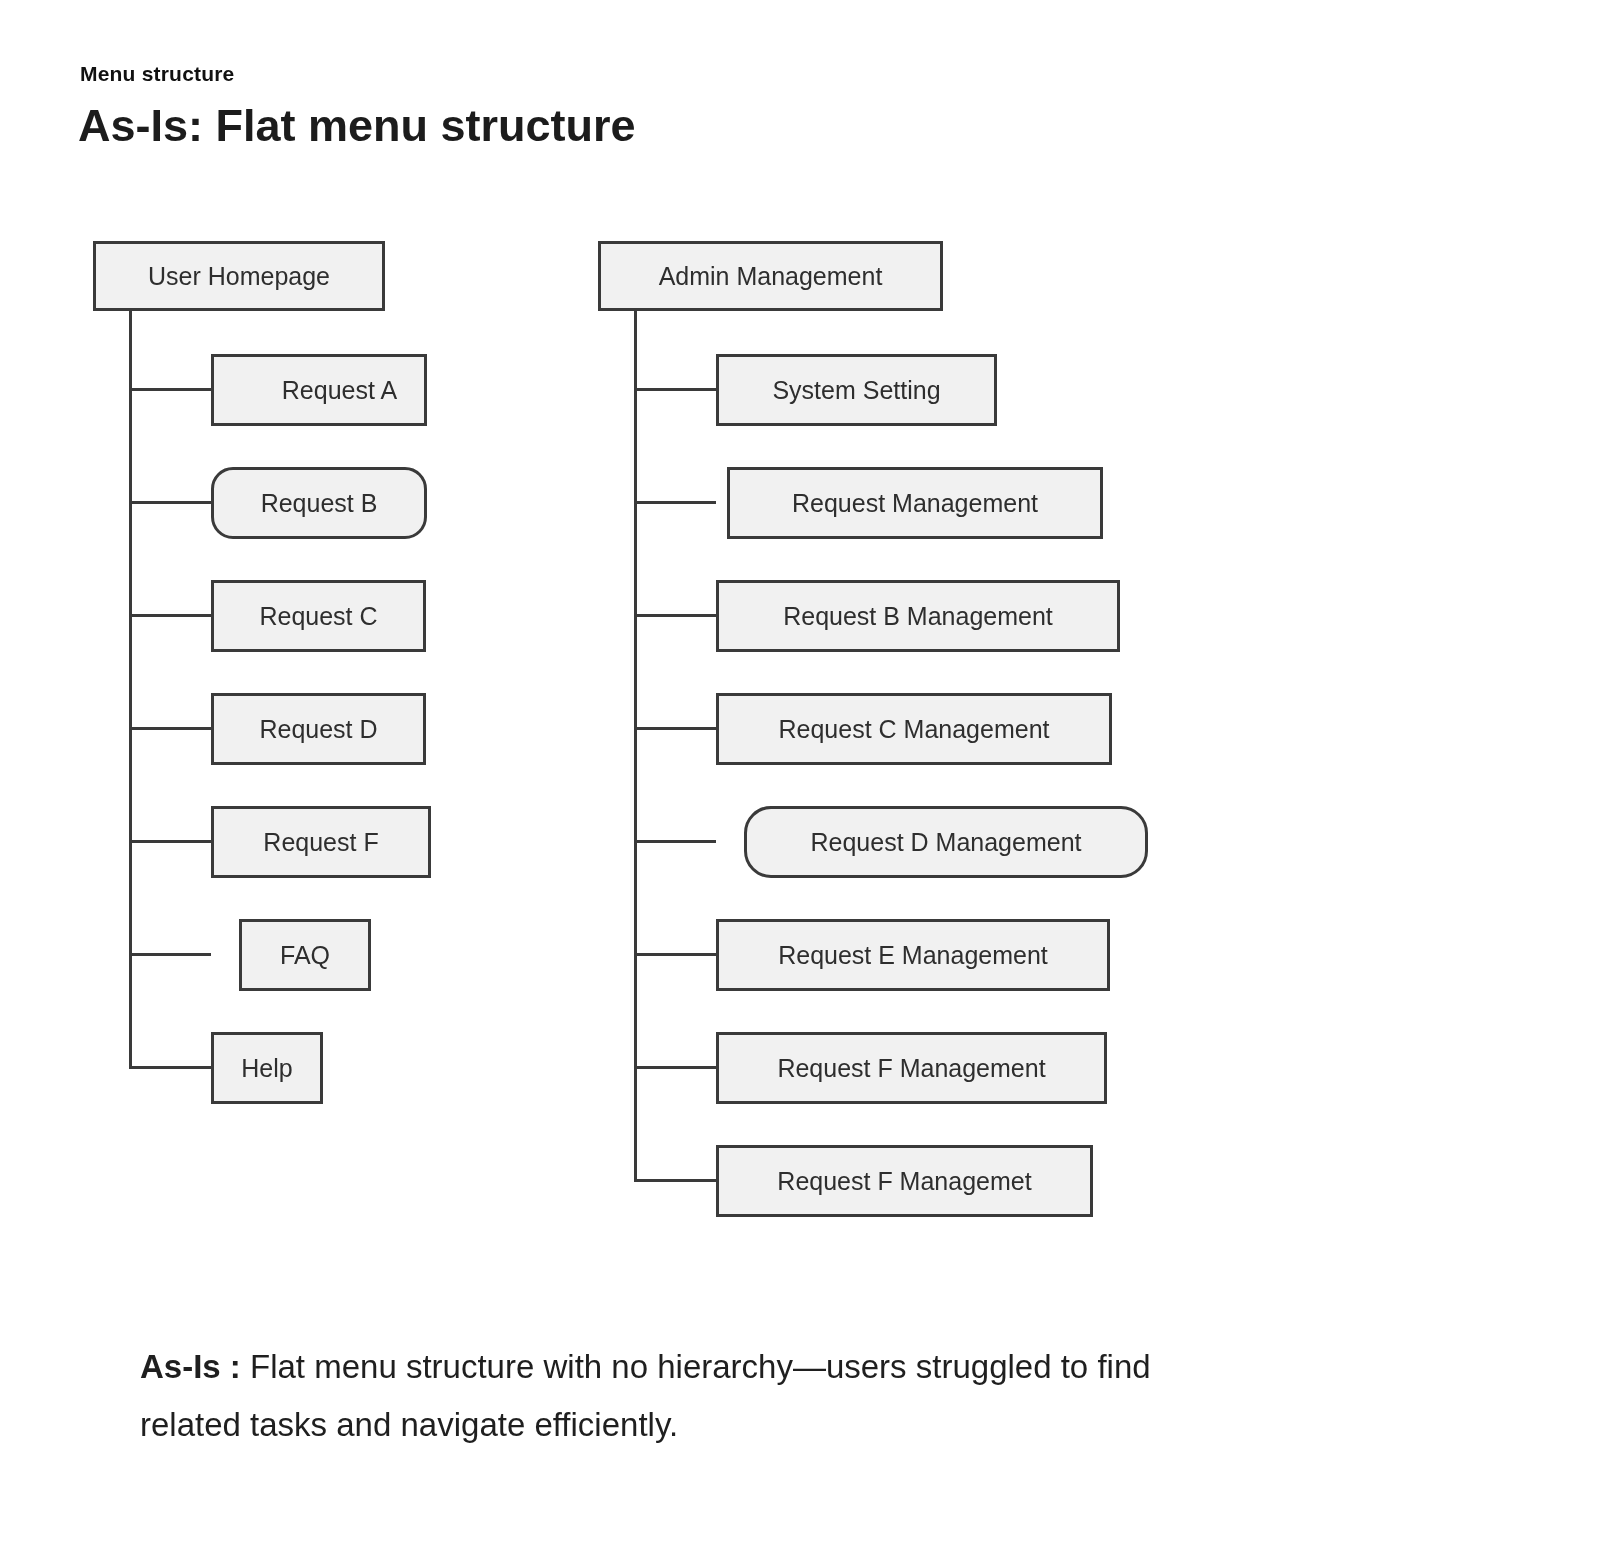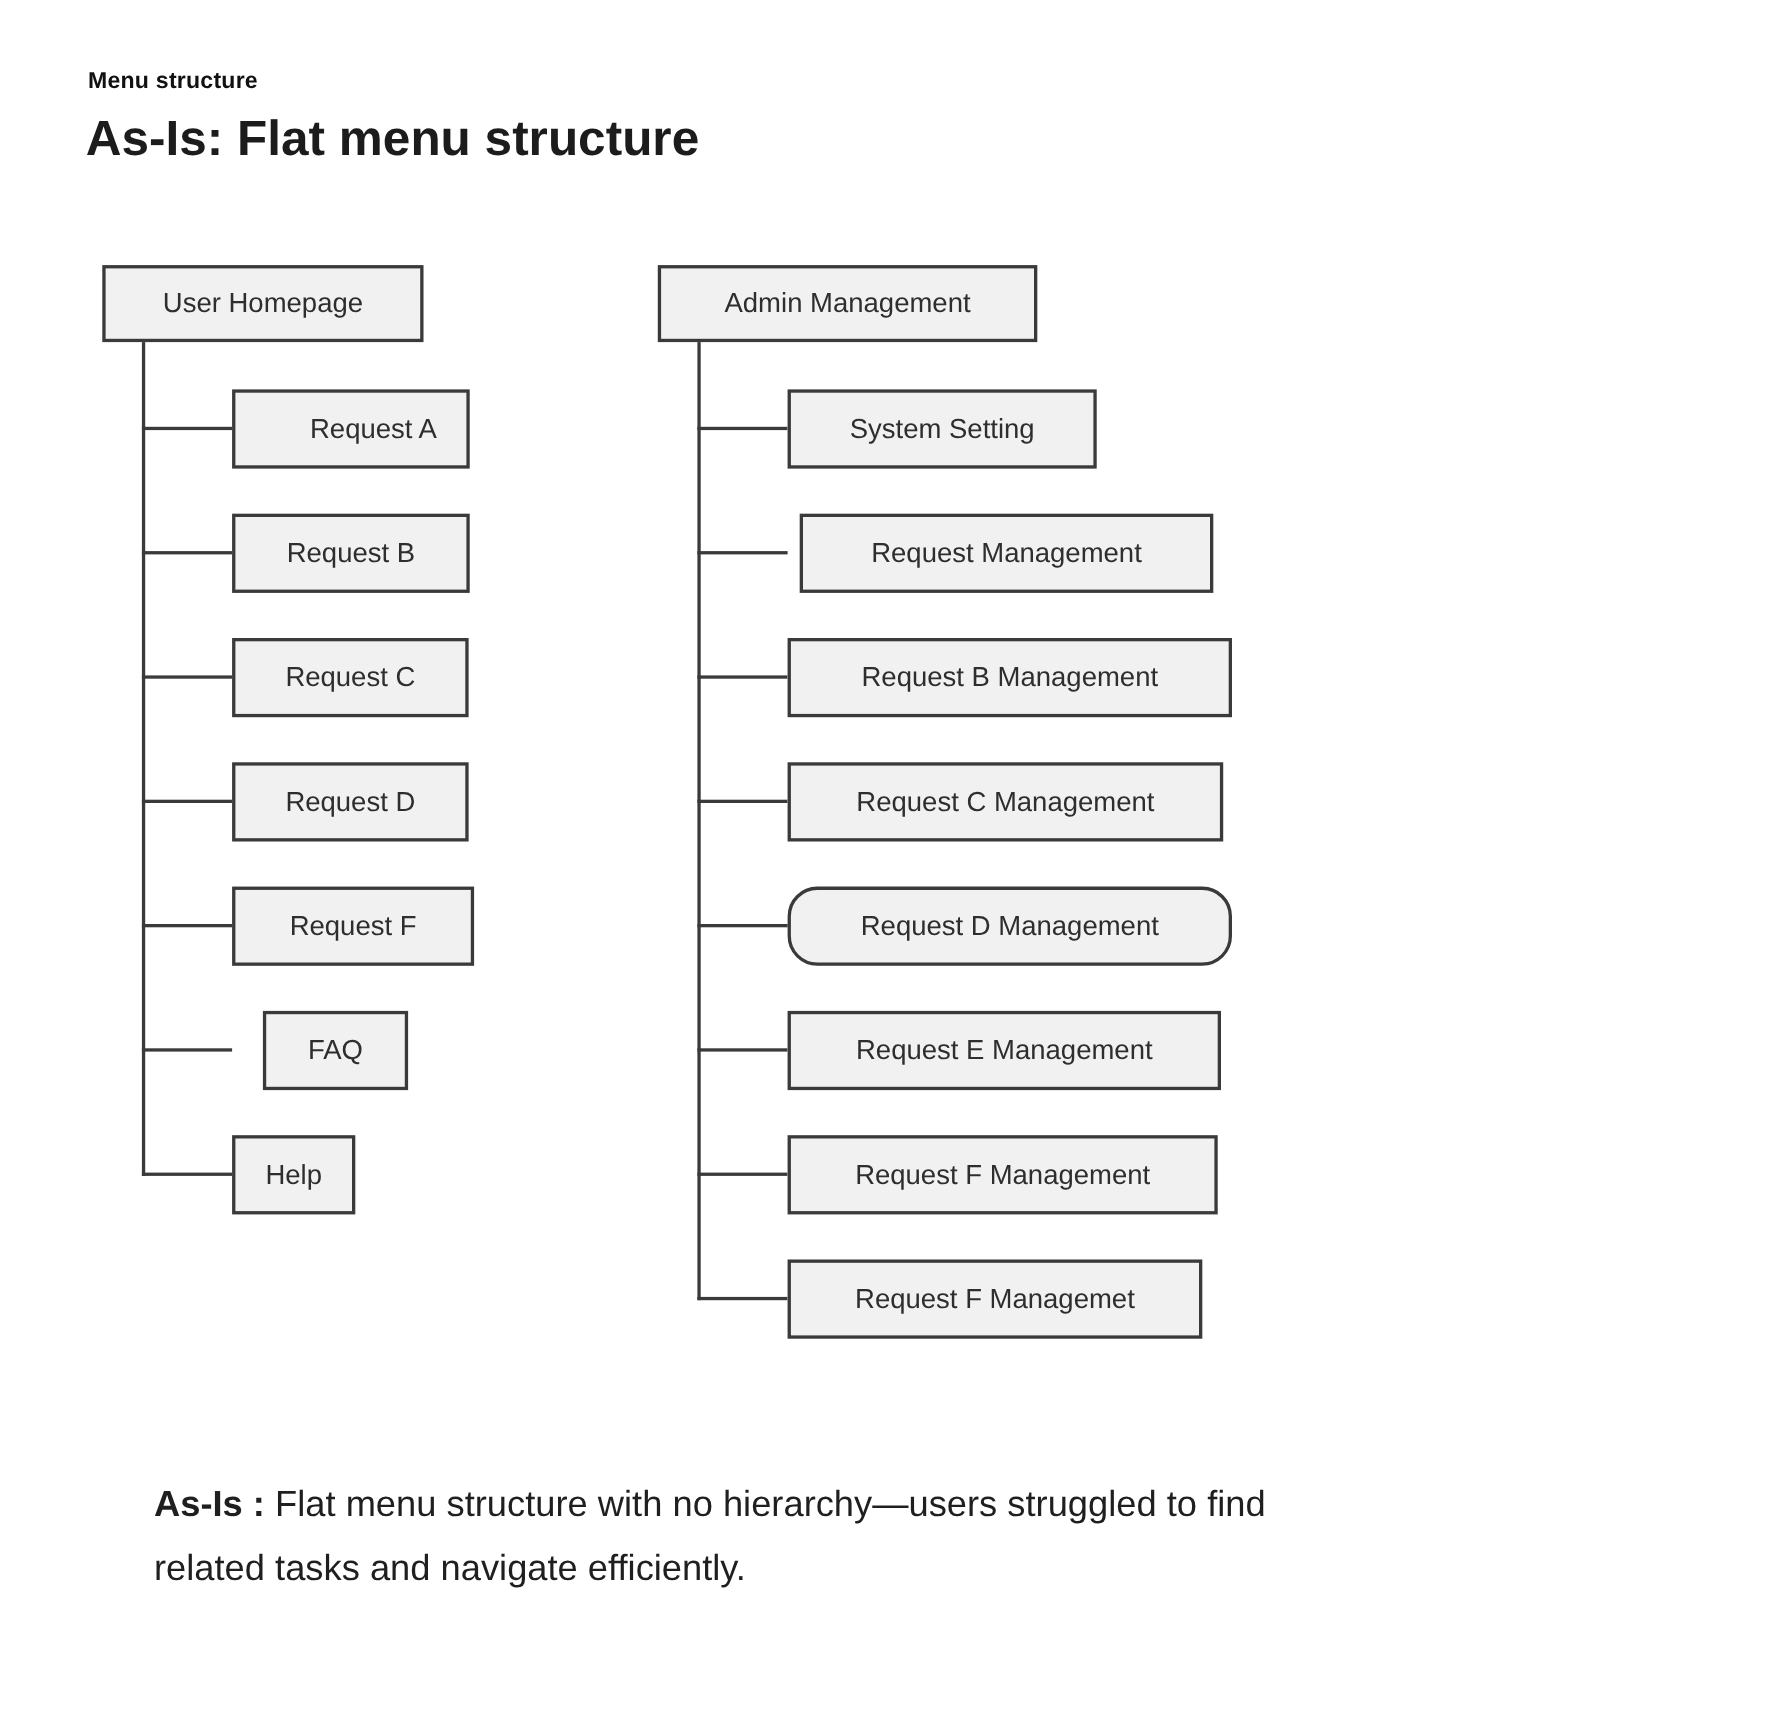--- a/index.html
+++ b/index.html
@@ -75,21 +75,21 @@
 
   <div class="hline" style="left:129px; top:388px;  width:82px; height:3px;"></div>
   <div class="hline" style="left:129px; top:501px;  width:82px; height:3px;"></div>
   <div class="hline" style="left:129px; top:614px;  width:82px; height:3px;"></div>
   <div class="hline" style="left:129px; top:727px;  width:82px; height:3px;"></div>
   <div class="hline" style="left:129px; top:840px;  width:82px; height:3px;"></div>
   <div class="hline" style="left:129px; top:953px;  width:82px; height:3px;"></div>
   <div class="hline" style="left:129px; top:1066px; width:82px; height:3px;"></div>
 
   <div class="node" style="left:211px; top:354px;  width:216px; height:72px;padding-left:41px;">Request A</div>
-  <div class="node" style="left:211px; top:467px;  width:216px; height:72px;">Request B</div>
+  <div class="node" style="left:211px; top:467px;  width:216px; height:72px;border-radius:22px;">Request B</div>
   <div class="node" style="left:211px; top:580px;  width:215px; height:72px;">Request C</div>
   <div class="node" style="left:211px; top:693px;  width:215px; height:72px;">Request D</div>
   <div class="node" style="left:211px; top:806px;  width:220px; height:72px;">Request F</div>
   <div class="node" style="left:211px; top:919px;  width:132px; height:72px;margin-left:28px;">FAQ</div>
   <div class="node" style="left:211px; top:1032px; width:112px; height:72px;">Help</div>
 
   <div class="node" style="left:598px; top:241px; width:345px; height:70px;">Admin Management</div>
 
   <div class="vline" style="left:634px; top:311px; width:3px; height:871px;"></div>
 
@@ -99,21 +99,21 @@
   <div class="hline" style="left:634px; top:727px;  width:82px; height:3px;"></div>
   <div class="hline" style="left:634px; top:840px;  width:82px; height:3px;"></div>
   <div class="hline" style="left:634px; top:953px;  width:82px; height:3px;"></div>
   <div class="hline" style="left:634px; top:1066px; width:82px; height:3px;"></div>
   <div class="hline" style="left:634px; top:1179px; width:82px; height:3px;"></div>
 
   <div class="node" style="left:716px; top:354px;  width:281px; height:72px;">System Setting</div>
   <div class="node" style="left:716px; top:467px;  width:376px; height:72px;margin-left:11px;">Request Management</div>
   <div class="node" style="left:716px; top:580px;  width:404px; height:72px;">Request B Management</div>
   <div class="node" style="left:716px; top:693px;  width:396px; height:72px;">Request C Management</div>
-  <div class="node" style="left:716px; top:806px;  width:404px; height:72px;border-radius:27px;">Request D Management</div>
+  <div class="node" style="left:744px; top:806px;  width:404px; height:72px;border-radius:27px;">Request D Management</div>
   <div class="node" style="left:716px; top:919px;  width:394px; height:72px;">Request E Management</div>
   <div class="node" style="left:716px; top:1032px; width:391px; height:72px;">Request F Management</div>
   <div class="node" style="left:716px; top:1145px; width:377px; height:72px;">Request F Managemet</div>
 
   <div class="caption">
     <div><span class="lead">As-Is :</span><span> Flat menu structure with no hierarchy—users struggled to find</span></div>
     <div>related tasks and navigate efficiently.</div>
   </div>
 
 </div>

